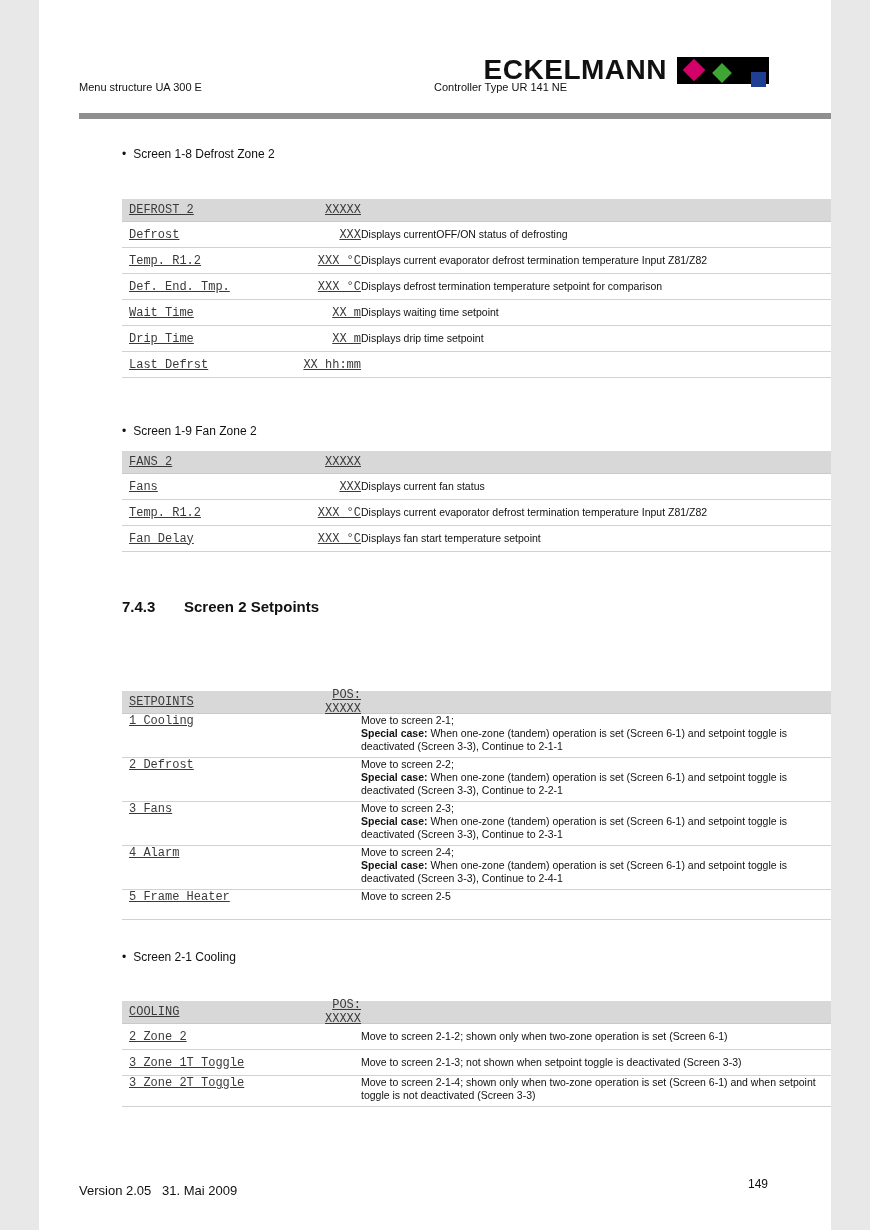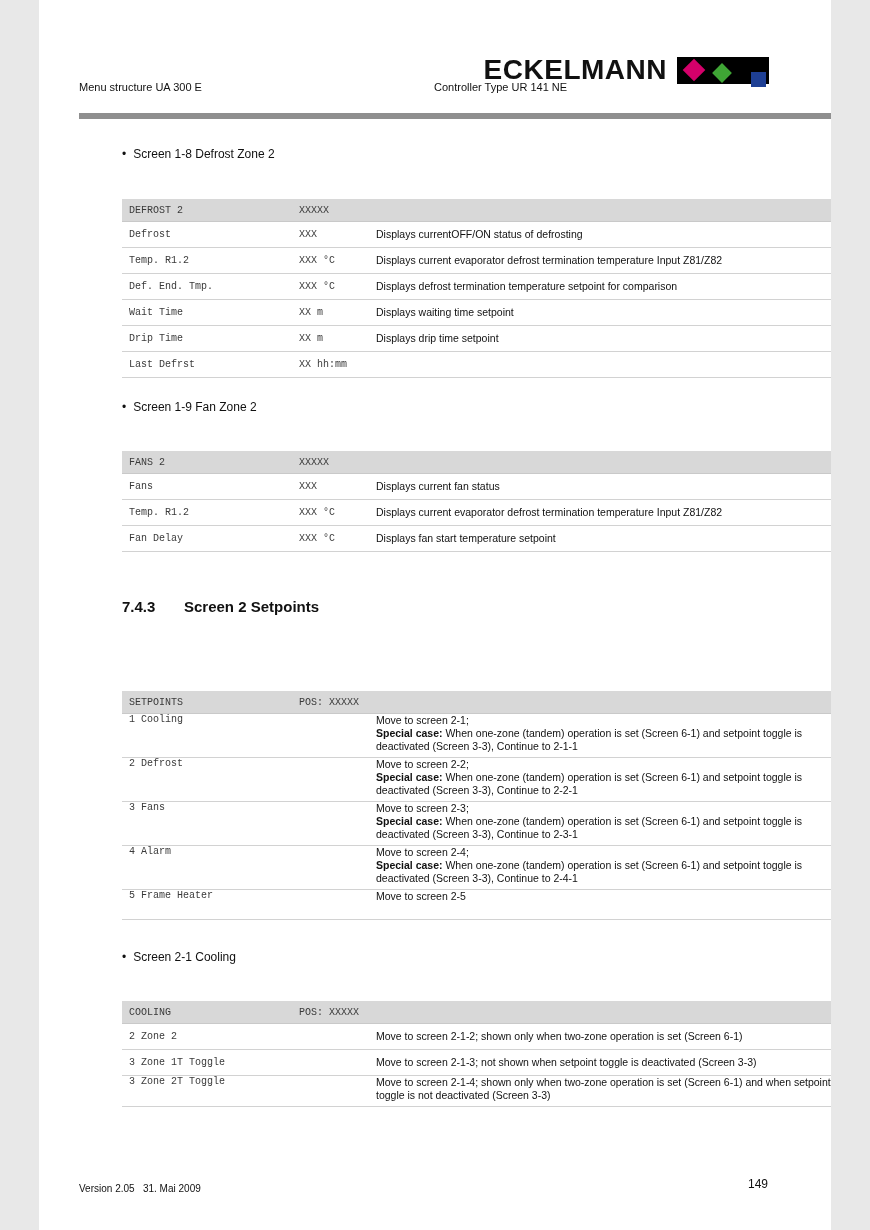--- a/index.html
+++ b/index.html
@@ -22,46 +22,46 @@
   .shape.blue{width:15px;height:15px;background:#1e3f94;right:3px;bottom:-3px;}
   
   .hdr{position:absolute;top:81px;font-size:11px;color:#111;}
   .hdr-left{left:40px;}
   .hdr-right{left:395px;}
   .divider-bar{position:absolute;left:40px;top:113px;width:770px;height:6px;background:#8f8f8f;}
   
   .bullet{position:absolute;left:83px;font-size:12px;color:#111;}
   .bullet::before{content:"•";margin-right:7px;}
   .b1{top:147px;}
-  .b2{top:400px;}
+  .b2{top:424px;}
   .b3{top:950px;}
   .sec-heading{position:absolute;left:83px;top:598px;font-size:15px;font-weight:700;color:#111;}
   .sec-heading .num{display:inline-block;width:62px;}
   
   .tbl{position:absolute;left:83px;width:724px;}
   .t1{top:199px;}
   .t2{top:451px;}
   .t3{top:691px;}
   .t4{top:1001px;}
-  .mono{font-family:"Liberation Mono","DejaVu Sans Mono",monospace;font-size:10px;color:#3a3a3a;}
+  .mono{font-family:"Liberation Mono","DejaVu Sans Mono",monospace;font-size:12px;color:#3a3a3a;text-decoration:underline;}
   .thead{background:#d8d8d8;height:22px;display:flex;align-items:center;border-bottom:1px solid #c9c9c9;}
   .trow{display:flex;align-items:center;min-height:25px;border-bottom:1px solid #d2d2d2;}
   .trow.top{align-items:flex-start;padding-top:0;padding-bottom:4px;}
   .c1{width:170px;padding-left:7px;flex-shrink:0;}
-  .c2{width:62px;flex-shrink:0;}
-  .c3{margin-left:15px;width:458px;font-size:10.5px;line-height:13px;color:#111;font-family:"Liberation Sans",sans-serif;}
+  .c2{width:62px;text-align:right;flex-shrink:0;}
+  .c3{width:458px;font-size:10.5px;line-height:13px;color:#111;font-family:"Liberation Sans",sans-serif;}
   .c3 b{font-weight:700;}
   
   .footer-bar{
     position:absolute;left:60px;top:1152px;width:810px;height:19px;
     background:#cc004b;color:#ffffff;font-size:9.5px;
     display:flex;align-items:center;padding-left:26px;box-sizing:border-box;
     white-space:nowrap;
   }
-  .version{position:absolute;left:40px;top:1183px;font-size:10px;white-space:pre;color:#111;}
+  .version{position:absolute;left:40px;top:1183px;font-size:13px;white-space:pre;color:#111;}
   .page-number{position:absolute;right:63px;top:1177px;font-size:12px;color:#111;}
 </style>
 </head>
 <body>
 
 <div class="page">
 
   <div class="logo">
     <span class="logo-text">ECKELMANN</span>
     <span class="logo-mark">

